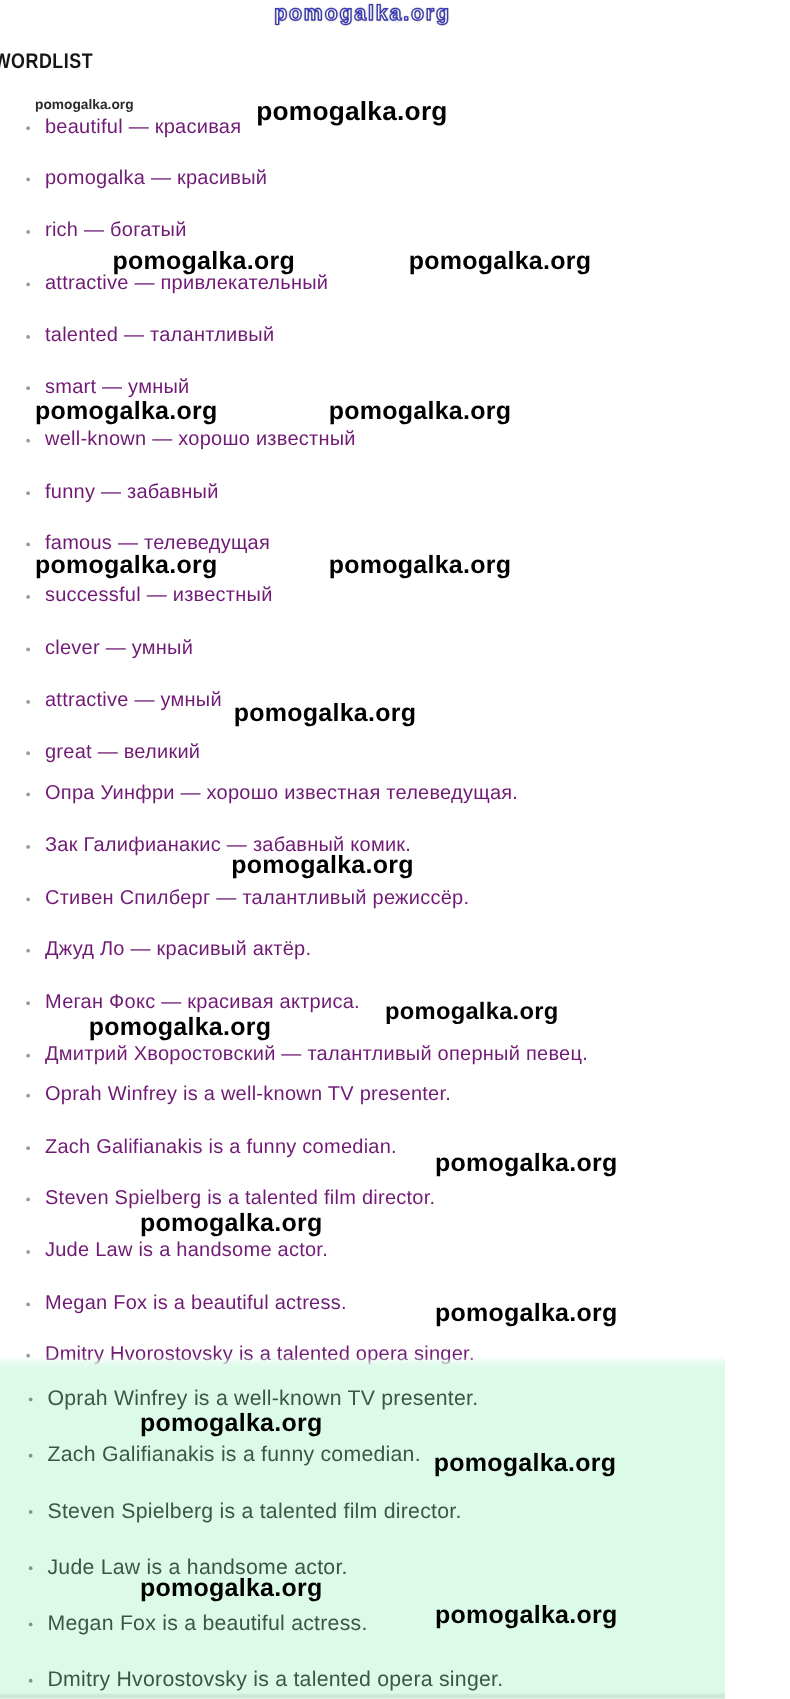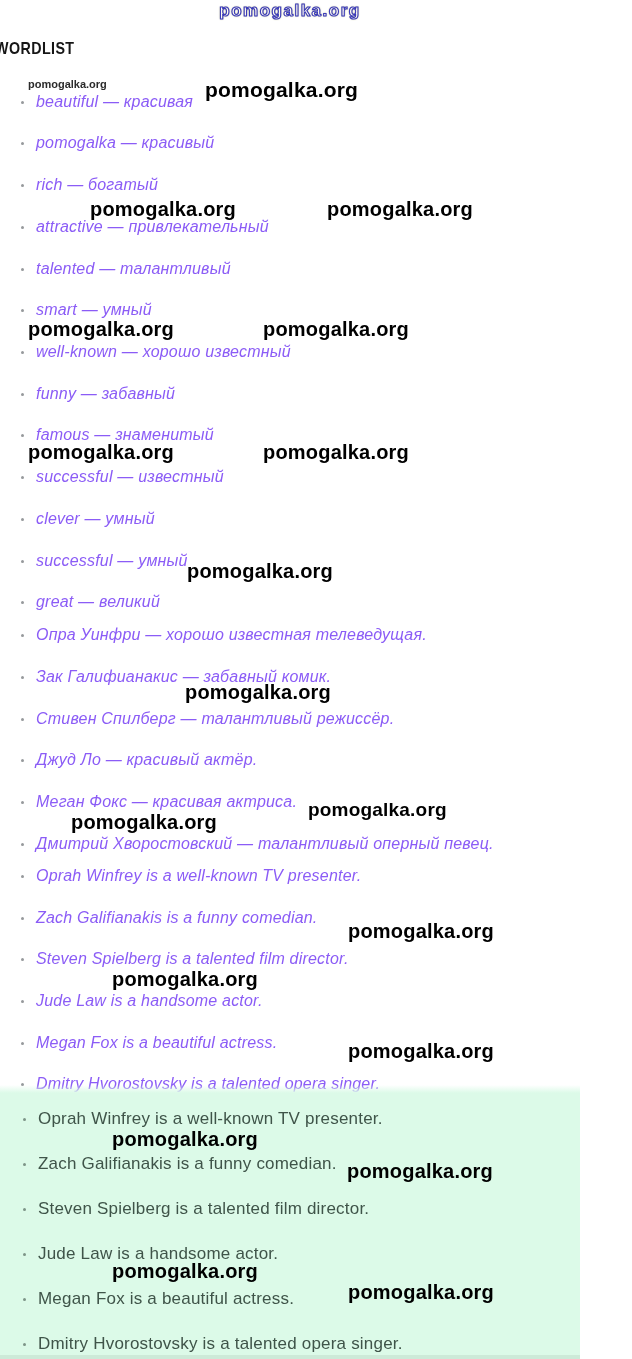--- a/index.html
+++ b/index.html
@@ -67,22 +67,21 @@
     top: 8px;
     width: 3px;
     height: 3px;
     border-radius: 50%;
     background: #96999c;
   }
   li.wl-item {
     left: 20px;
     font-size: 16px;
     letter-spacing: 0.2px;
-    color: #8b5cf6;
-    font-style: italic;
+    color: #701a75;
   }
   
   .answers {
     position: absolute;
     left: 0;
     top: 1093px;
     width: 632px;
     height: 266px;
     background: #dcfae8;
   }
@@ -134,24 +133,24 @@
 
   <ul class="abs-list" id="wordlist">
       <li class="wl-item" style="top: 93px;">beautiful — красивая</li>
       <li class="wl-item" style="top: 134px;">pomogalka — красивый</li>
       <li class="wl-item" style="top: 176px;">rich — богатый</li>
       <li class="wl-item" style="top: 218px;">attractive — привлекательный</li>
       <li class="wl-item" style="top: 260px;">talented — талантливый</li>
       <li class="wl-item" style="top: 301px;">smart — умный</li>
       <li class="wl-item" style="top: 343px;">well-known — хорошо известный</li>
       <li class="wl-item" style="top: 385px;">funny — забавный</li>
-      <li class="wl-item" style="top: 426px;">famous — знаменитый</li>
+      <li class="wl-item" style="top: 426px;">famous — телеведущая</li>
       <li class="wl-item" style="top: 468px;">successful — известный</li>
       <li class="wl-item" style="top: 510px;">clever — умный</li>
-      <li class="wl-item" style="top: 552px;">successful — умный</li>
+      <li class="wl-item" style="top: 552px;">attractive — умный</li>
       <li class="wl-item" style="top: 593px;">great — великий</li>
       <li class="wl-item" style="top: 626px;">Опра Уинфри — хорошо известная телеведущая.</li>
       <li class="wl-item" style="top: 668px;">Зак Галифианакис — забавный комик.</li>
       <li class="wl-item" style="top: 710px;">Стивен Спилберг — талантливый режиссёр.</li>
       <li class="wl-item" style="top: 751px;">Джуд Ло — красивый актёр.</li>
       <li class="wl-item" style="top: 793px;">Меган Фокс — красивая актриса.</li>
       <li class="wl-item" style="top: 835px;">Дмитрий Хворостовский — талантливый оперный певец.</li>
       <li class="wl-item" style="top: 867px;">Oprah Winfrey is a well-known TV presenter.</li>
       <li class="wl-item" style="top: 909px;">Zach Galifianakis is a funny comedian.</li>
       <li class="wl-item" style="top: 950px;">Steven Spielberg is a talented film director.</li>

